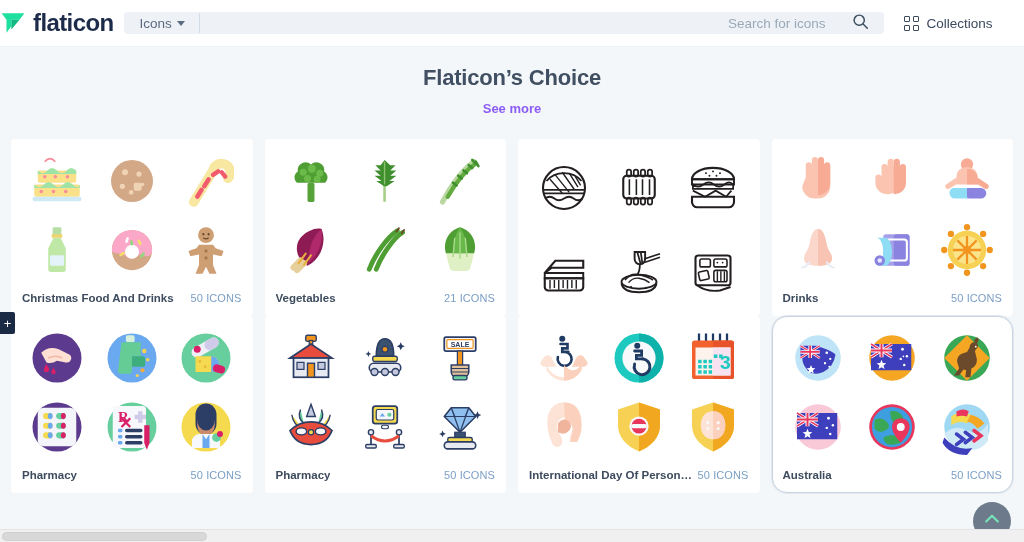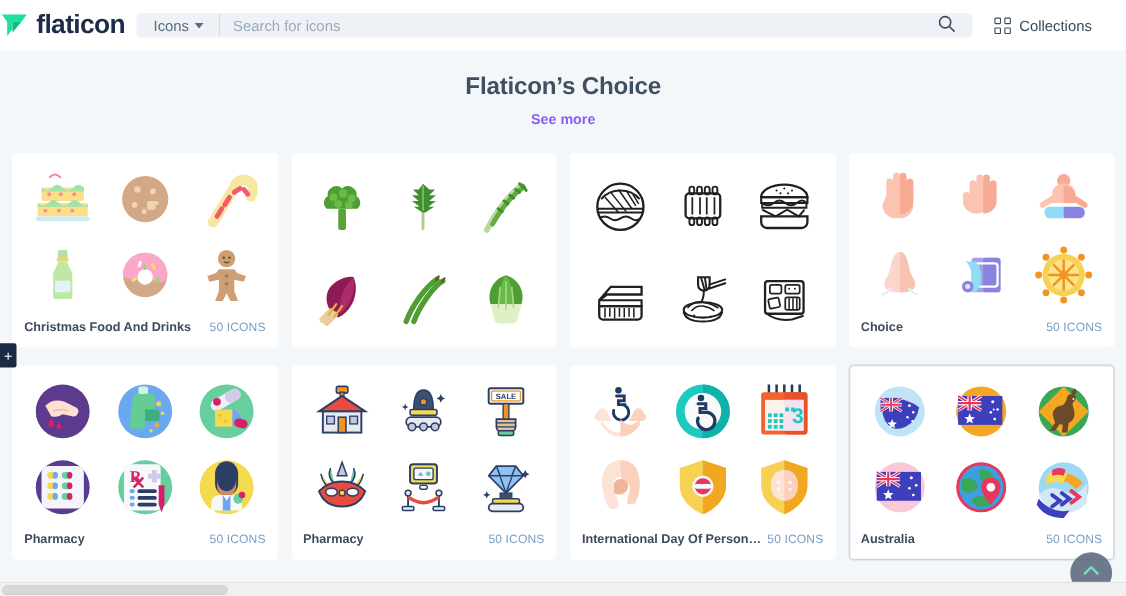--- a/index.html
+++ b/index.html
@@ -57,20 +57,21 @@
   }
   .divider-v {
     width: 1px; height: 20px; background: #d3dce5;
   }
   .search-input {
     flex: 1;
     border: none; outline: none; background: transparent;
     font-size: 13.5px; color: #be185d;
     padding: 0 12px;
     font-family: "Liberation Sans", sans-serif;
+    text-align: right;
   }
   .search-input::placeholder { color: #9aa9b8; }
   .search-btn {
     width: 46px; height: 100%;
     display:flex; align-items:center; justify-content:center;
     background: transparent; border: none; cursor: pointer;
   }
   .collections-btn {
     display:flex; align-items:center; gap: 8px;
     padding: 0 16px 0 10px;
@@ -103,33 +104,33 @@
     font-weight: bold;
     color: #8b5cf6;
     text-decoration: none;
     cursor: pointer;
   }
 
   .pack-grid {
     margin: 23px 11px 0 11px;
     display: grid;
     grid-template-columns: repeat(4, 1fr);
-    gap: 16px 12px;
+    gap: 0 12px;
   }
   .pack-card {
     background: #ffffff;
     border-radius: 4px;
     border: 1px solid transparent;
     height: 177px;
     display: flex;
     flex-direction: column;
     overflow: hidden;
     cursor: pointer;
   }
-  .pack-card.hovered { border-color: #c9d4e0; box-shadow: 0 0 0 1px #e2e8ef; }
+  .pack-card.hovered { border-color: #c9d4e0; box-shadow: 0 0 0 1px #e2e8ef; border-radius: 15px; }
   .pack-icons {
     flex: 1;
     display: grid;
     grid-template-columns: repeat(3, 1fr);
     grid-template-rows: repeat(2, 1fr);
     padding: 6px 8px 0 8px;
     align-items: center;
     justify-items: center;
   }
   .pack-icons svg { display:block; }
@@ -366,20 +367,24 @@
           </span>
           <span>
             <svg width="56" height="56" viewBox="0 0 64 64">
               <path d="M32 6 C46 10 52 24 48 36 H16 C12 24 18 10 32 6z" fill="#4f9e33"></path>
               <path d="M32 6 C38 14 40 26 40 36 H24 C24 26 26 14 32 6z" fill="#68b84a"></path>
               <path d="M16 36 h32 l-4 16 a6 6 0 0 1-6 4 H26 a6 6 0 0 1-6-4z" fill="#dff0c4"></path>
               <path d="M32 12 v30 M26 18 l-2 22 M38 18 l2 22" stroke="#a9d98a" stroke-width="1.6" fill="none"></path>
             </svg>
           </span>
         </div>
+        <div class="pack-footer">
+          <span class="pack-name">Vegetables</span>
+          <span class="pack-count">21 ICONS</span>
+        </div>
       </div>
       <div class="pack-card">
         <div class="pack-icons">
           <span>
             <svg width="56" height="56" viewBox="0 0 64 64">
               <circle cx="32" cy="32" r="24" fill="none" stroke="#231f20" stroke-width="2.4"></circle>
               <path d="M12 24 C22 12 42 12 52 24" stroke="#231f20" stroke-width="2" fill="none"></path>
               <path d="M16 22 l14 16 M22 17 l16 20 M30 14 l14 20 M38 15 l10 16 M45 19 l6 10" stroke="#231f20" stroke-width="1.6"></path>
               <path d="M9 38 h46 M10 44 q6-4 11 0t11 0 11 0 10 0" stroke="#231f20" stroke-width="2" fill="none"></path>
               <path d="M8 34 h48" stroke="#231f20" stroke-width="2"></path>
@@ -510,21 +515,21 @@
               <circle cx="32" cy="32" r="22" fill="#f7d154"></circle>
               <circle cx="32" cy="32" r="16" fill="#fbe48c"></circle>
               <g stroke="#f2951f" stroke-width="2.6">
                 <path d="M32 16 v32 M16 32 h32 M21 21 l22 22 M43 21 l-22 22"></path>
               </g>
               <circle cx="32" cy="32" r="4.5" fill="#f2951f"></circle>
             </svg>
           </span>
         </div>
         <div class="pack-footer">
-          <span class="pack-name">Choice</span>
+          <span class="pack-name">Drinks</span>
           <span class="pack-count">50 ICONS</span>
         </div>
       </div>
       <div class="pack-card">
         <div class="pack-icons">
           <span>
             <svg width="56" height="56" viewBox="0 0 64 64">
               <circle cx="32" cy="32" r="28" fill="#5c3b8e"></circle>
               <path d="M14 26 q8-8 20-4 l12 6 a5 5 0 0 1-4 9 l-10-2 q-6 4-12 2z" fill="#fde0d3"></path>
               <path d="M22 32 q8-4 16 0" stroke="#f0b9a5" stroke-width="1.6" fill="none"></path>

